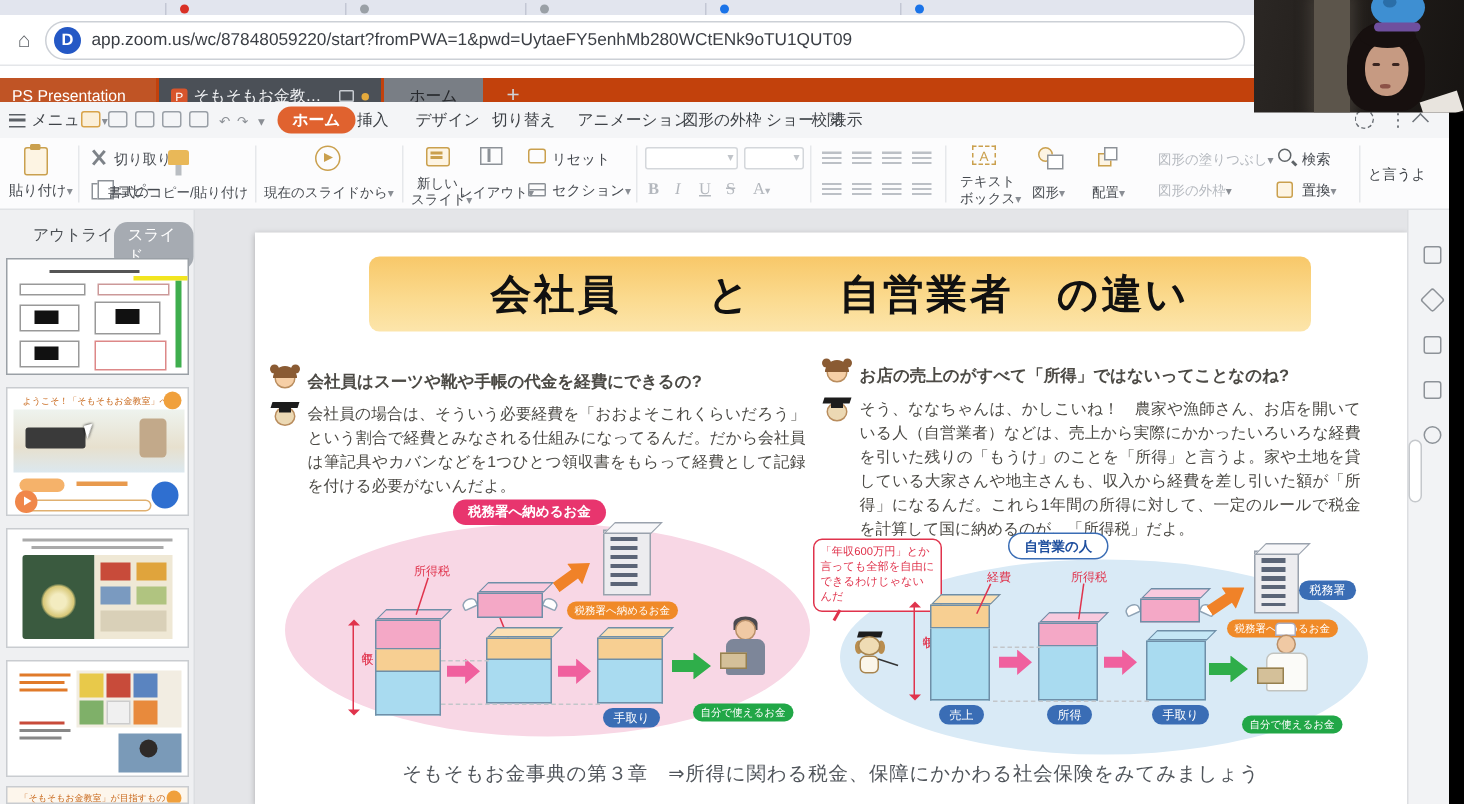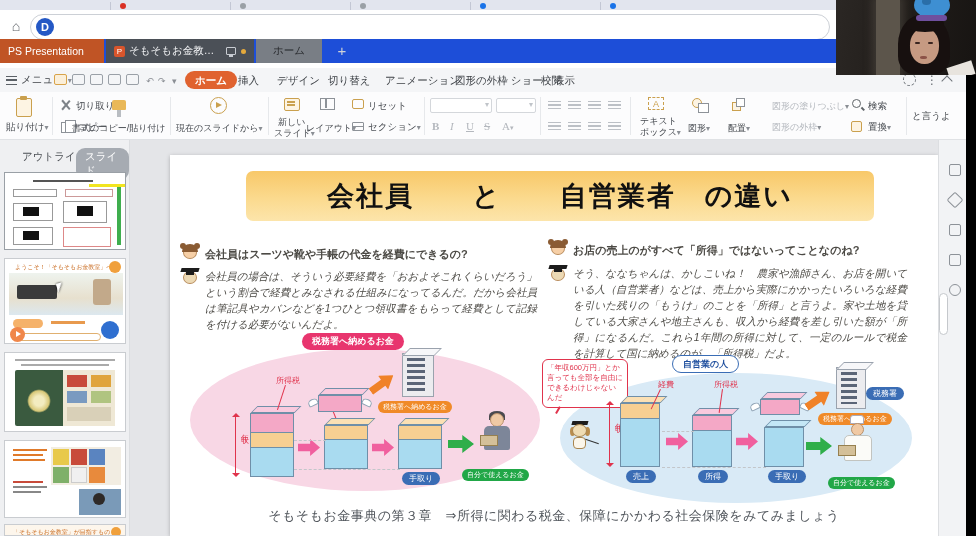--- a/index.html
+++ b/index.html
@@ -12,21 +12,21 @@
 .tabstrip .tsep { position:absolute; top:2px; width:1px; height:8px; background:#c3c7d4; }
 .tabstrip .tdot { position:absolute; top:3px; width:6px; height:6px; border-radius:50%; }
 .urlrow { position:absolute; left:0; top:10px; width:966px; height:34px; background:#fff; border-bottom:1px solid #e4e6e9; }
 .homeicn { position:absolute; left:8px; top:8px; width:16px; height:16px; color:#5f6368; font-size:14px; line-height:16px; text-align:center; }
 .homeicn::before { content:"⌂"; }
 .urlfield { position:absolute; left:30px; top:4px; width:800px; height:26px; border:1px solid #ccd0d6; border-radius:14px; background:#fff; display:flex; align-items:center; }
 .dbadge { width:18px; height:18px; border-radius:50%; background:#2458c5; color:#fff; font-size:11px; font-weight:bold; text-align:center; line-height:18px; margin:0 7px 0 5px; flex:0 0 auto; }
 .urltext { font-size:11.5px; color:#3b3f45; white-space:nowrap; overflow:hidden; }
 
 
-.wpsbar { position:absolute; left:0; top:39px; width:966px; height:24px; background:#1d4ed8; }
+.wpsbar { position:absolute; left:0; top:52px; width:966px; height:24px; background:#c2410c; }
 .wtab { position:absolute; top:0; height:24px; display:flex; align-items:center; font-size:10.5px; padding:0 8px; white-space:nowrap; overflow:hidden; }
 .wtab.wps { left:0; width:104px; background:#c05425; color:#fff; }
 .wtab.doc { left:106px; width:148px; background:#4b5057; color:#f2f3f5; }
 .wtab.home { left:256px; width:66px; background:#797e85; color:#26282c; justify-content:center; }
 .plusbtn { position:absolute; left:332px; top:2px; width:20px; height:20px; color:#cfd2d7; font-size:15px; text-align:center; line-height:20px; }
 .pptmini { width:11px; height:11px; background:#d8552c; border-radius:2px; color:#fff; font-size:8px; line-height:11px; text-align:center; margin-right:4px; flex:0 0 auto; }
 .monicn { width:10px; height:8px; border:1px solid #c8ccd2; border-radius:1px; margin-left:4px; flex:0 0 auto; position:relative; }
 .monicn::after { content:""; position:absolute; left:2px; bottom:-3px; width:4px; height:2px; background:#c8ccd2; }
 .moddot { width:5px; height:5px; border-radius:50%; background:#e4a93c; margin-left:5px; flex:0 0 auto; }
 
@@ -103,21 +103,21 @@
 .rsicn { position:absolute; left:10px; width:12px; height:12px; border:1.3px solid #8d9298; border-radius:2px; }
 .rsicn.circ { border-radius:50%; }
 .scrollpill { position:absolute; left:939px; top:293px; width:9px; height:42px; background:#fff; border:1px solid #c5c8cc; border-radius:5px; }
 
 
 .canvas { position:absolute; left:130px; top:140px; width:808px; height:396px; background:#e4e5e8; }
 .slide { position:absolute; left:40px; top:15px; width:768px; height:381px; background:#fff; box-shadow:0 1px 4px rgba(0,0,0,.25); }
 .banner { position:absolute; left:76px; top:16px; width:628px; height:50px; border-radius:7px; background:linear-gradient(180deg,#f8c869 0%,#fbda8e 55%,#fce5ab 100%); display:flex; align-items:center; justify-content:center; }
 .banner span { font-size:27px; font-weight:bold; color:#111; letter-spacing:2px; }
 .qtext { position:absolute; font-size:11px; font-weight:bold; color:#4c4a45; white-space:nowrap; }
-.atext { position:absolute; font-size:10.5px; color:#4c4a45; line-height:1.52; text-align:justify;font-style:italic; }
+.atext { position:absolute; font-size:10.5px; color:#4c4a45; line-height:1.52; text-align:justify; }
 .av { position:absolute; width:16px; height:16px; }
 .av .face { position:absolute; left:1px; top:3px; width:14px; height:13px; border-radius:50%; background:#f6cfa6; border:1px solid #b98d5e; }
 .av.girl .hair { position:absolute; left:0; top:1px; width:16px; height:8px; border-radius:8px 8px 0 0; background:#8a5b33; }
 .av.girl .bun1,.av.girl .bun2 { position:absolute; top:0; width:6px; height:6px; border-radius:50%; background:#8a5b33; }
 .av.girl .bun1 { left:-2px; } .av.girl .bun2 { right:-2px; }
 .av.prof .face { background:#ecd9b4; }
 .av.prof .board { position:absolute; left:-1px; top:0; width:18px; height:4px; background:#1c1c1c; transform:skewX(-18deg); }
 .av.prof .cap { position:absolute; left:4px; top:3px; width:8px; height:4px; background:#1c1c1c; }
 
 
@@ -193,20 +193,21 @@
     <div class="tdot" style="left:240px;background:#9aa0a6"></div>
     <div class="tdot" style="left:360px;background:#9aa0a6"></div>
     <div class="tdot" style="left:480px;background:#1a73e8"></div>
     <div class="tdot" style="left:610px;background:#1a73e8"></div>
   </div>
 
   <div class="urlrow">
     <div class="homeicn"></div>
     <div class="urlfield">
       <div class="dbadge">D</div>
+      <span class="urltext">app.zoom.us/wc/87848059220/start?fromPWA=1&amp;pwd=UytaeFY5enhMb280WCtENk9oTU1QUT09</span>
     </div>
   </div>
 
   <div class="wpsbar">
     <div class="wtab wps">
       <span>PS Presentation</span>
     </div>
     <div class="wtab doc">
       <span class="pptmini">P</span>
       <span style="overflow:hidden;text-overflow:ellipsis">そもそもお金教室レジメ27所得と投資</span>

